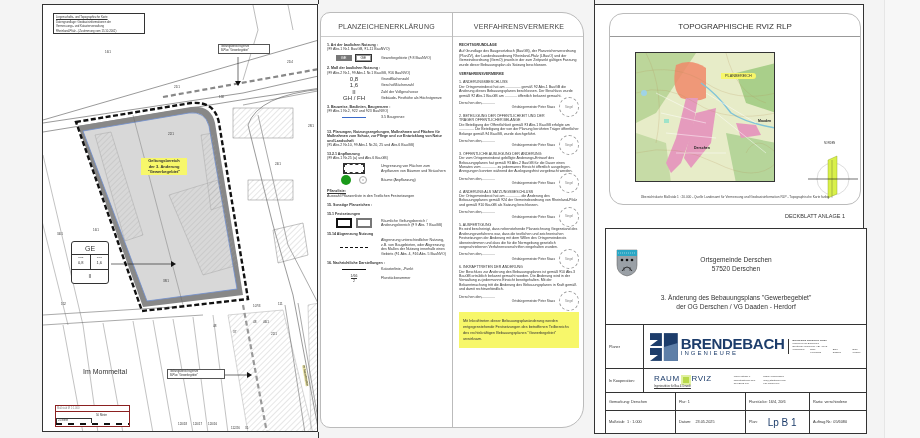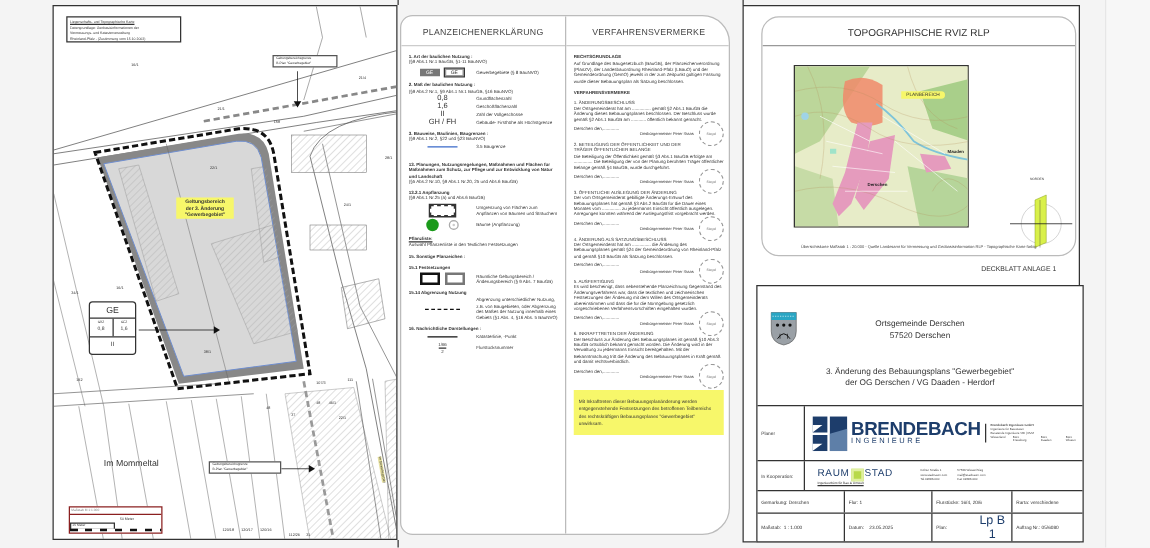--- a/index.html
+++ b/index.html
@@ -36,21 +36,21 @@
   .tb-content { flex: 1; position: relative; }
   .tb-cell { border-right: 1px solid #333; padding: 3px 3px; display: flex; align-items: center; }
   .tb-cell:last-child { border-right: none; }
   .brend { display: flex; align-items: center; height: 100%; padding-left: 6px; }
   .brend-name { font-size: 15px; font-weight: bold; color: #1d3d6b; letter-spacing: -0.3px; line-height: 13px; }
   .brend-sub { font-size: 6px; color: #1d3d6b; letter-spacing: 2px; line-height: 6px; }
   .brend-info { font-size: 2.4px; color: #444; line-height: 3px; margin-left: 4px; padding-left: 3px; border-left: 1px solid #333; }
   .stad { display: flex; align-items: center; padding-left: 10px; height: 100%; }
   .stad-word { font-size: 8px; color: #1d3d6b; letter-spacing: 0.5px; }
   .stad-square { display: inline-block; width: 10px; height: 10px; background: #b8d94a; border: 2px solid #e0f0a0; margin: 0 1px; vertical-align: middle; }
-  .lpb { font-size: 10px; color: #1d3d6b; margin-left: 24px; text-align: center; }
+  .lpb { font-size: 10px; color: #1d3d6b; margin-left: 10px; }
   .scroll-right { position: absolute; left: 884px; top: 0; width: 36px; height: 438px; background: #f7f7f7; border-left: 1px solid #e6e6e6; }
   .corner-tick { position: absolute; background: #333; }
 </style>
 </head>
 <body>
 
 <div class="sheet">
 
   <div class="map-area">
     <svg class="map-svg" width="276" height="428" viewBox="0 0 276 428">
@@ -434,21 +434,21 @@
           </div>
         </div>
       </div>
 
       <div class="tb-row" style="height:24px;">
         <div class="tb-label">In Kooperation:</div>
         <div class="tb-content">
           <div class="stad">
             <div>
               <div>
-                <span class="stad-word">RAUM</span><span class="stad-square"></span><span class="stad-word">STAD</span>
+                <span class="stad-word">RAUM</span><span class="stad-square"></span><span class="stad-word">RVIZ</span>
               </div>
               <div style="font-size:2.6px;text-decoration:underline;">Ingenieurbüro für Bau &amp; Umwelt</div>
             </div>
             <div style="display:grid;grid-template-columns:auto auto;column-gap:8px;font-size:2.4px;line-height:3.4px;margin-left:22px;color:#444;">
               <span>Kölner Straße 1</span>
                 <span>57539 Wissen/Sieg</span>
               <span>www.stadtraum.com</span>
                 <span>mail@stadtraum.com</span>
               <span>Tel.02683-000</span>
                 <span>Fax 02683-000</span>

